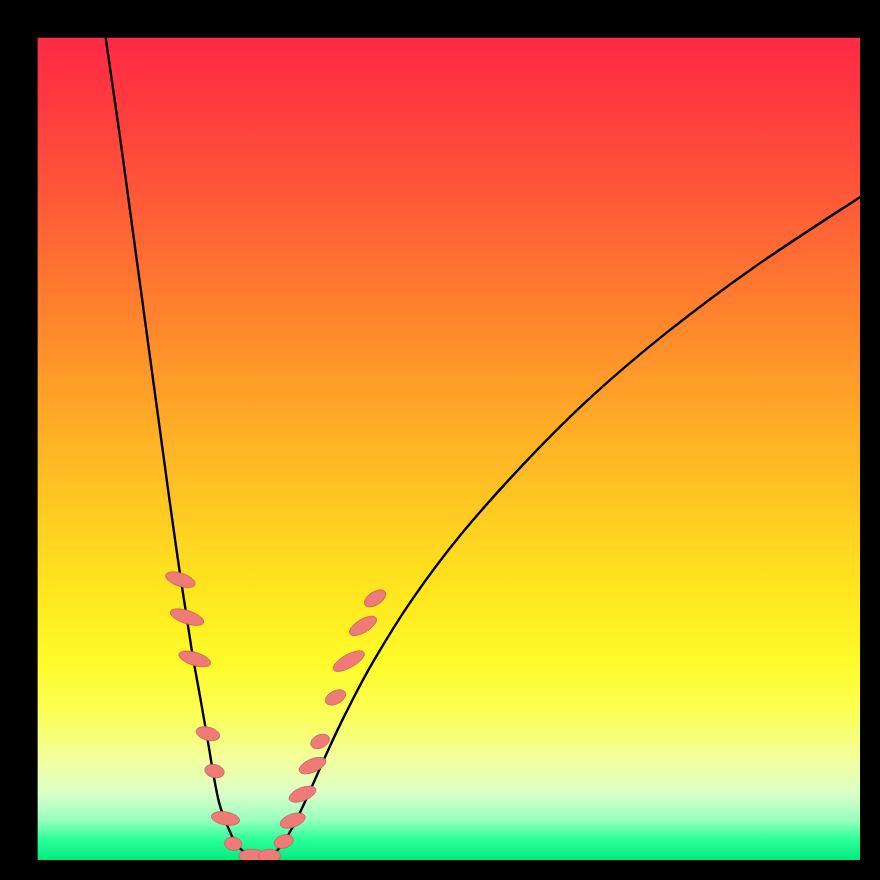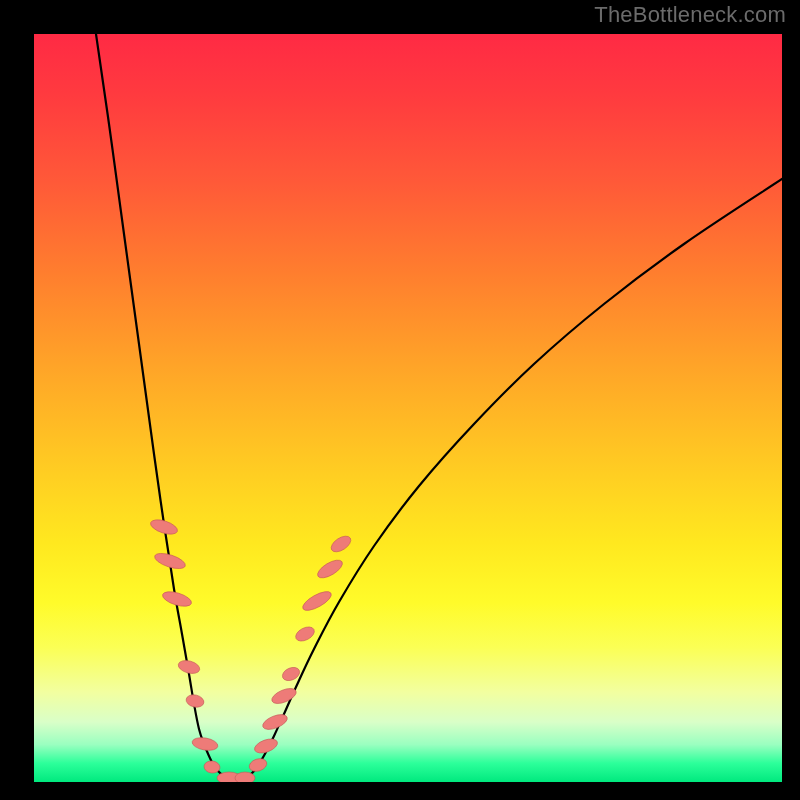--- a/index.html
+++ b/index.html
@@ -95,14 +95,13 @@
           <ellipse cx="241" cy="688" rx="6" ry="13" transform="rotate(68 241 688)" fill="#ee7b78" stroke="#c55a57" stroke-width="0.6"></ellipse>
           <ellipse cx="250" cy="662" rx="6" ry="13" transform="rotate(67 250 662)" fill="#ee7b78" stroke="#c55a57" stroke-width="0.6"></ellipse>
           <ellipse cx="257" cy="640" rx="6" ry="9" transform="rotate(66 257 640)" fill="#ee7b78" stroke="#c55a57" stroke-width="0.6"></ellipse>
           <ellipse cx="271" cy="600" rx="6" ry="10" transform="rotate(63 271 600)" fill="#ee7b78" stroke="#c55a57" stroke-width="0.6"></ellipse>
           <ellipse cx="283" cy="567" rx="6" ry="16" transform="rotate(61 283 567)" fill="#ee7b78" stroke="#c55a57" stroke-width="0.6"></ellipse>
           <ellipse cx="296" cy="535" rx="6" ry="14" transform="rotate(59 296 535)" fill="#ee7b78" stroke="#c55a57" stroke-width="0.6"></ellipse>
           <ellipse cx="307" cy="510" rx="6" ry="11" transform="rotate(57 307 510)" fill="#ee7b78" stroke="#c55a57" stroke-width="0.6"></ellipse>
         </g>
     </svg>
   </div>
-  <div class="watermark">TheBottleneck.com</div>
 </div>
 
 </body></html>

